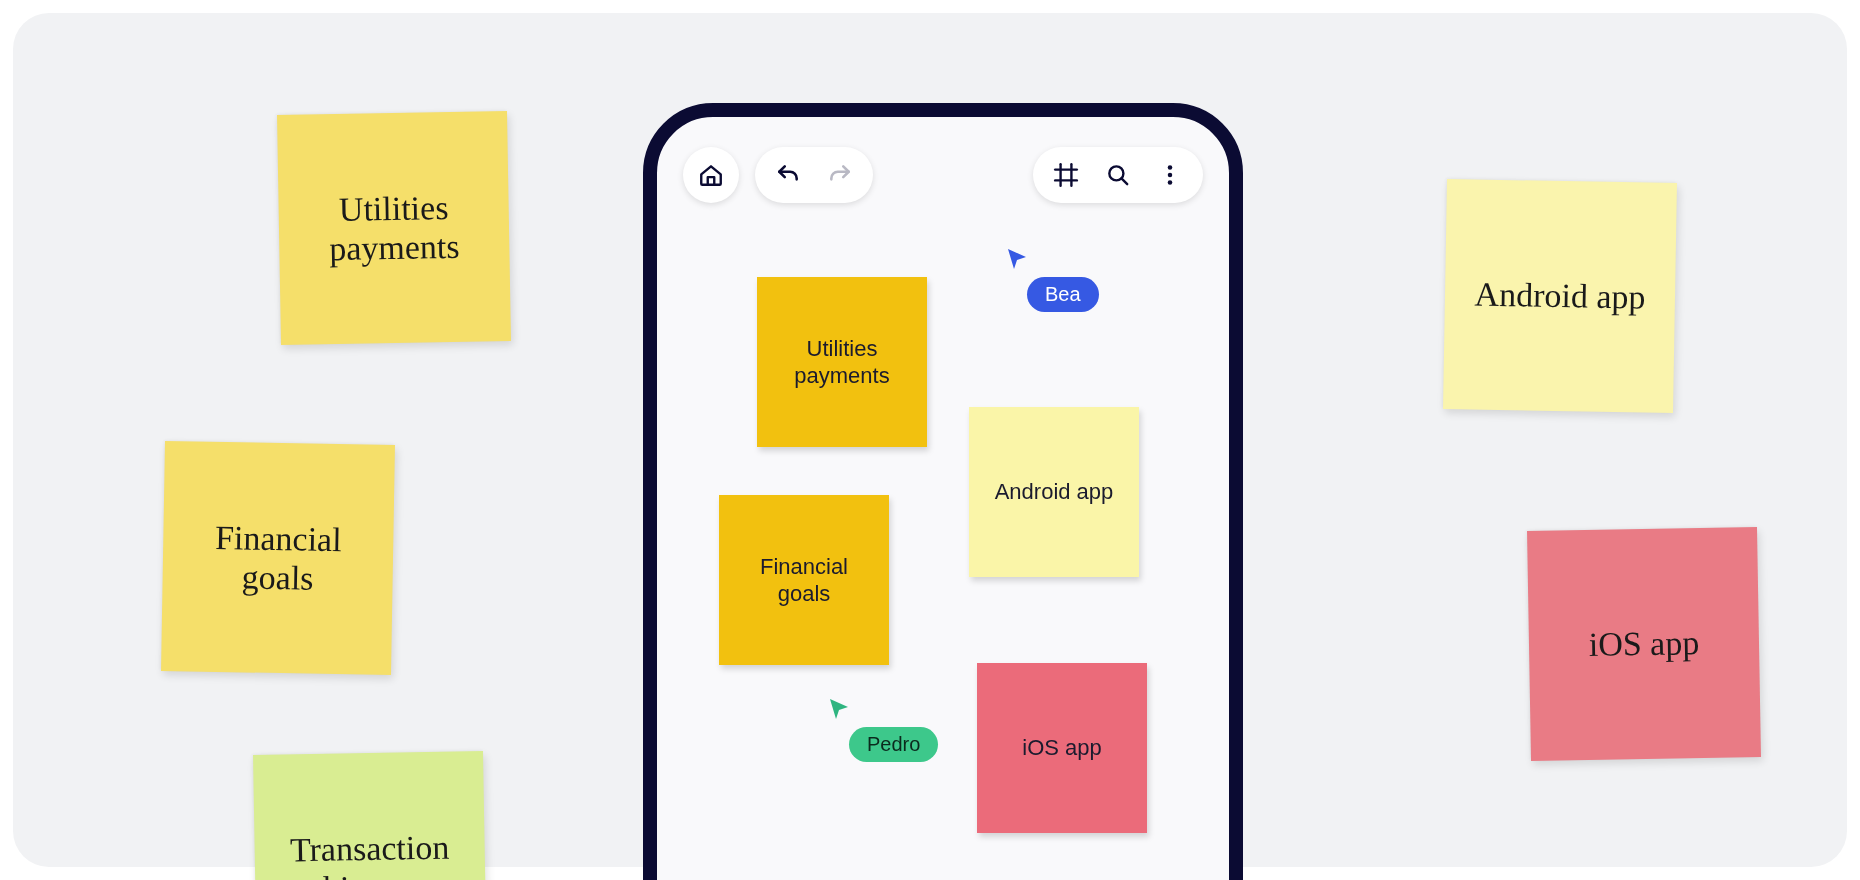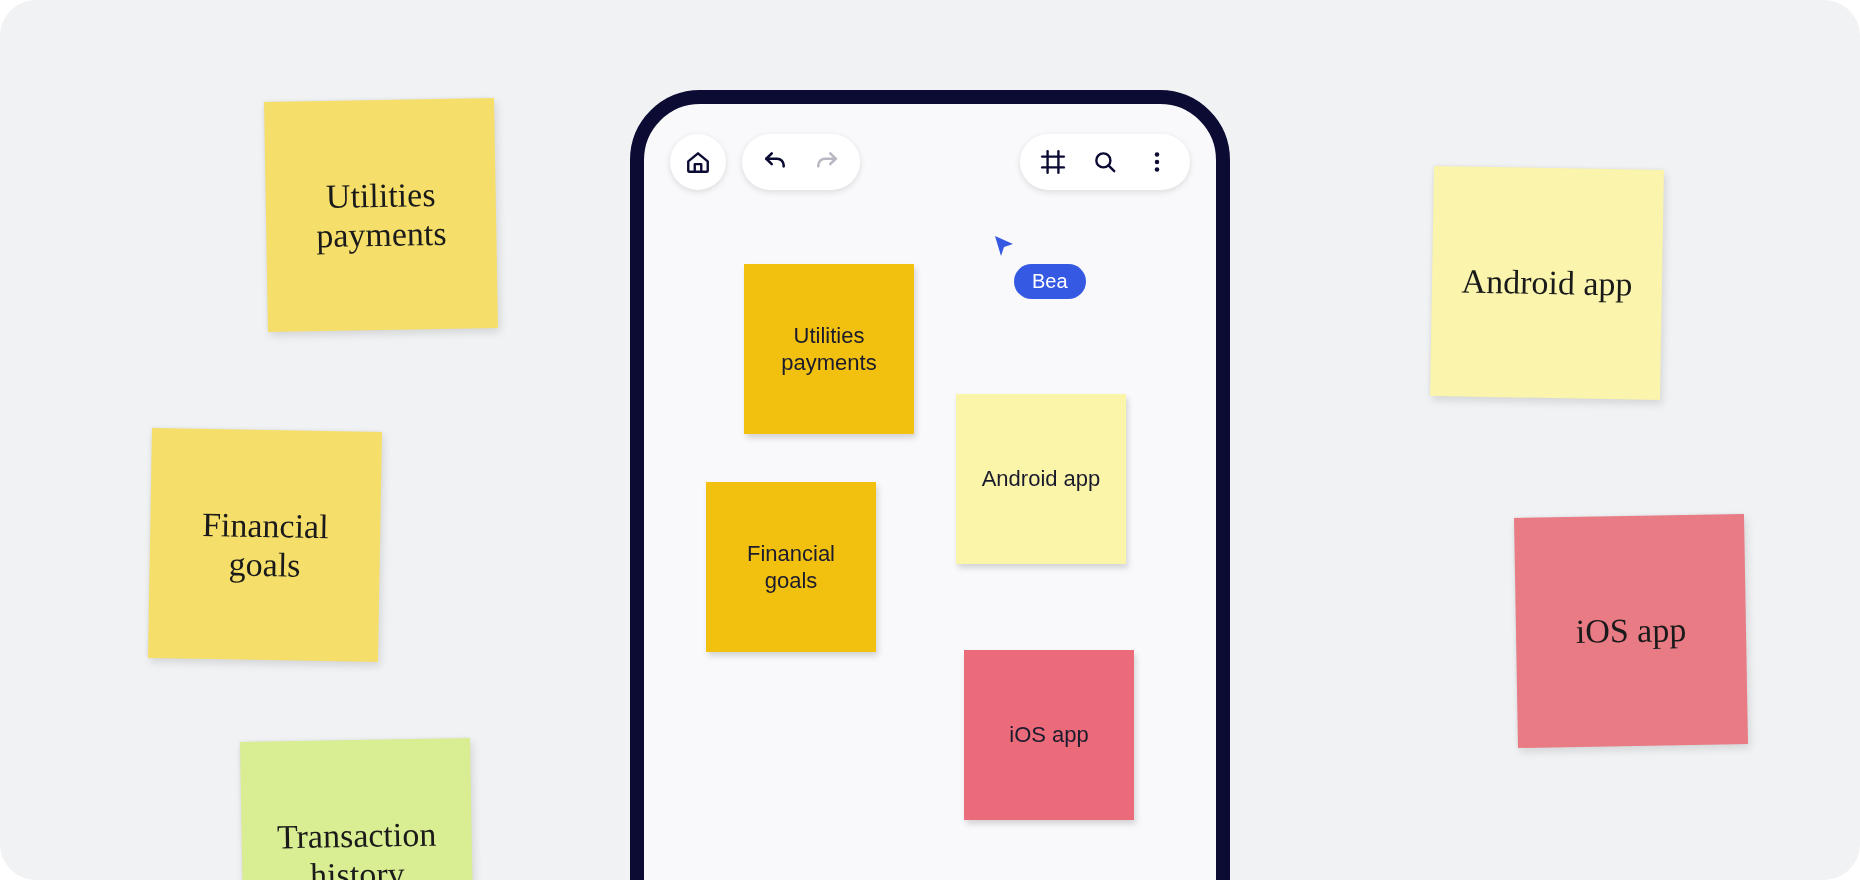--- a/index.html
+++ b/index.html
@@ -9,21 +9,21 @@
       background: #ffffff;
       font-family: -apple-system, BlinkMacSystemFont, "Segoe UI", sans-serif;
       overflow: hidden;
       position: relative;
     }
     .stage {
       position: absolute;
       inset: 0;
       background: #f1f2f4;
       border-radius: 36px;
-      margin: 0;
+      margin: 13px;
       padding-left: 37px;
     }
     
     .bg-note {
       position: absolute;
       width: 230px;
       height: 230px;
       display: flex;
       align-items: center;
       justify-content: center;
@@ -208,17 +208,23 @@
       </div>
 
       <div class="p-note amber" style="left:100px; top:160px;">Utilities payments</div>
 
       <div class="p-note amber" style="left:62px; top:378px;">Financial goals</div>
 
       <div class="p-note pale" style="left:312px; top:290px;">Android app</div>
 
       <div class="p-note pink" style="left:320px; top:546px;">iOS app</div>
 
+      <div class="cursor green" style="left:170px; top:580px;">
+        <svg class="cursor-ptr" viewBox="0 0 24 24">
+          <path d="M3 2 L21 10 L12 13 L9 22 Z"></path>
+        </svg>
+        <span class="cursor-label">Pedro</span>
+      </div>
 
     </div>
   </div>
 
 </div>
 
 </body></html>

